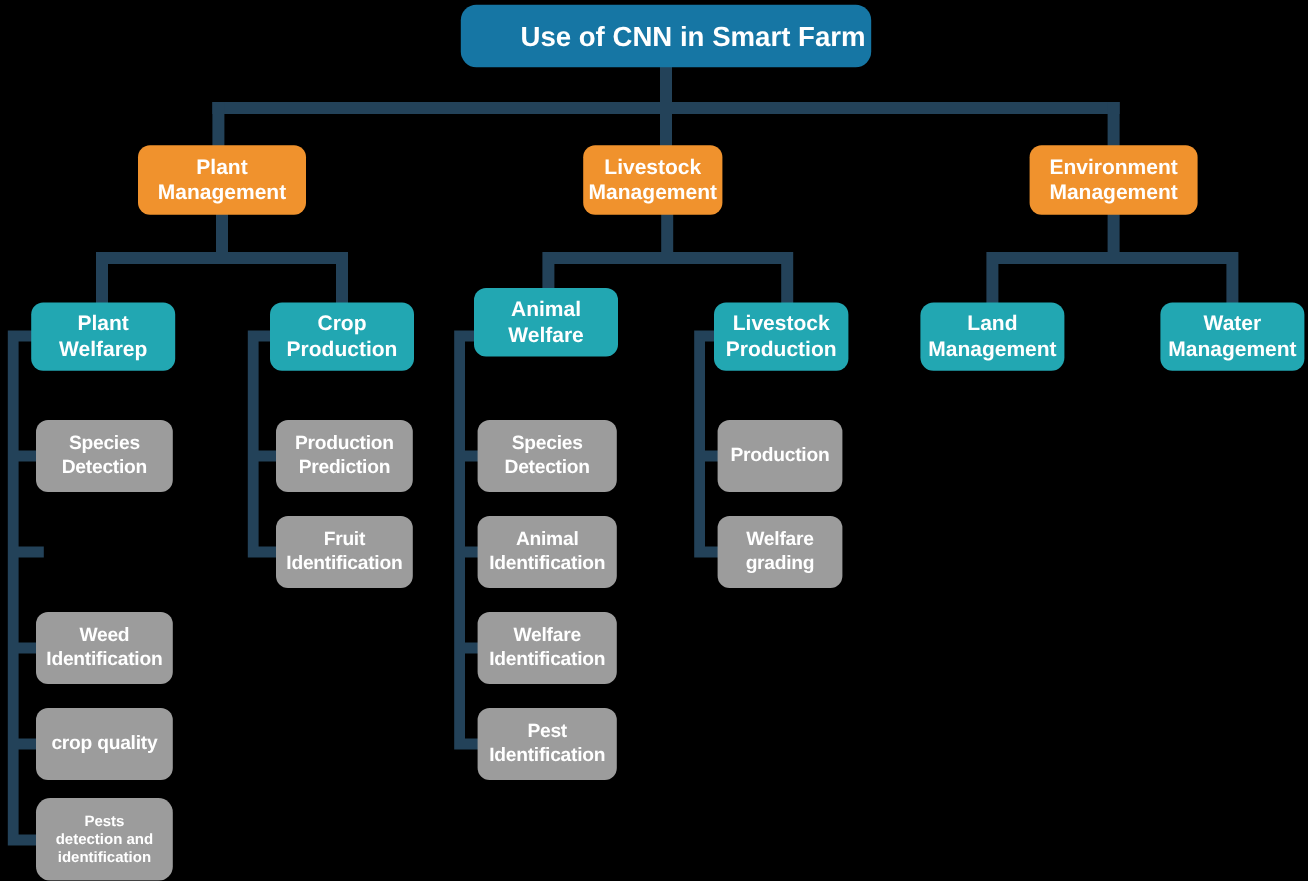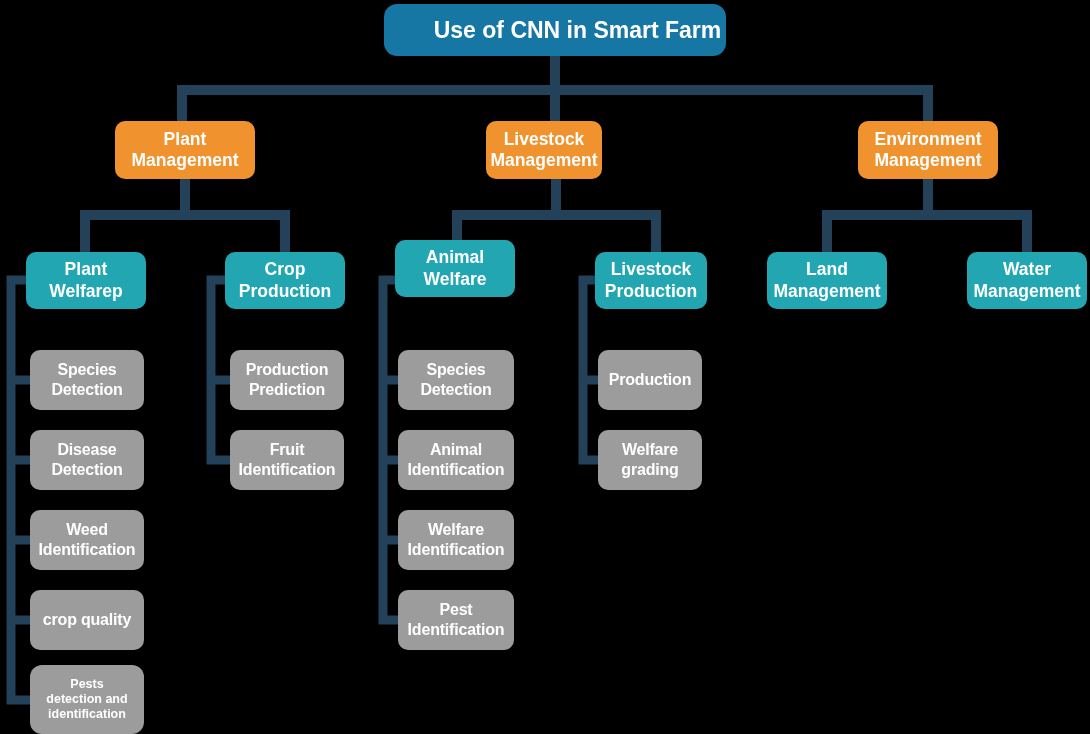--- a/index.html
+++ b/index.html
@@ -20,21 +20,21 @@
   .leaf-small{background:#9c9c9c;font-size:12.5px;white-space:pre-line;border-radius:12px;}
   
   .n-title{left:384px;top:4px;width:342px;height:52px;}
   .n-plant{left:115px;top:121px;width:140px;height:58px;}
   .n-livestock{left:486px;top:121px;width:116px;height:58px;}
   .n-environment{left:858px;top:121px;width:140px;height:58px;}
   .n-plantwelfare{left:26px;top:252px;width:120px;height:57px;}
   .n-cropprod{left:225px;top:252px;width:120px;height:57px;}
   .n-animalwelfare{left:395px;top:240px;width:120px;height:57px;}
   .n-livestockprod{left:595px;top:252px;width:112px;height:57px;}
-  .n-land{left:767px;top:252px;width:120px;height:57px;}
+  .n-land{left:767px;top:252px;width:120px;height:57px;border-radius:11px;}
   .n-water{left:967px;top:252px;width:120px;height:57px;}
   .c1{left:30px;width:114px;height:60px;}
   .c2{left:230px;width:114px;height:60px;}
   .c3{left:398px;width:116px;height:60px;}
   .c4{left:598px;width:104px;height:60px;}
   .r1{top:350px;} .r2{top:430px;} .r3{top:510px;} .r4{top:590px;}
   .n-pests{left:30px;top:665px;width:114px;height:69px;}
 </style>
 </head>
 <body>
@@ -72,21 +72,20 @@
   <div class="node branch n-environment">Environment Management</div>
 
   <div class="node sub n-plantwelfare">Plant Welfarep</div>
   <div class="node sub n-cropprod">Crop Production</div>
   <div class="node sub n-animalwelfare">Animal Welfare</div>
   <div class="node sub n-livestockprod">Livestock Production</div>
   <div class="node sub n-land">Land Management</div>
   <div class="node sub n-water">Water Management</div>
 
   <div class="node leaf c1 r1">Species Detection</div>
-  <div class="node leaf c1 r2">Disease Detection</div>
   <div class="node leaf c1 r3">Weed Identification</div>
   <div class="node leaf c1 r4">crop quality</div>
   <div class="node leaf-small n-pests">Pests
 detection and
 identification</div>
 
   <div class="node leaf c2 r1">Production Prediction</div>
   <div class="node leaf c2 r2">Fruit Identification</div>
 
   <div class="node leaf c3 r1">Species Detection</div>

